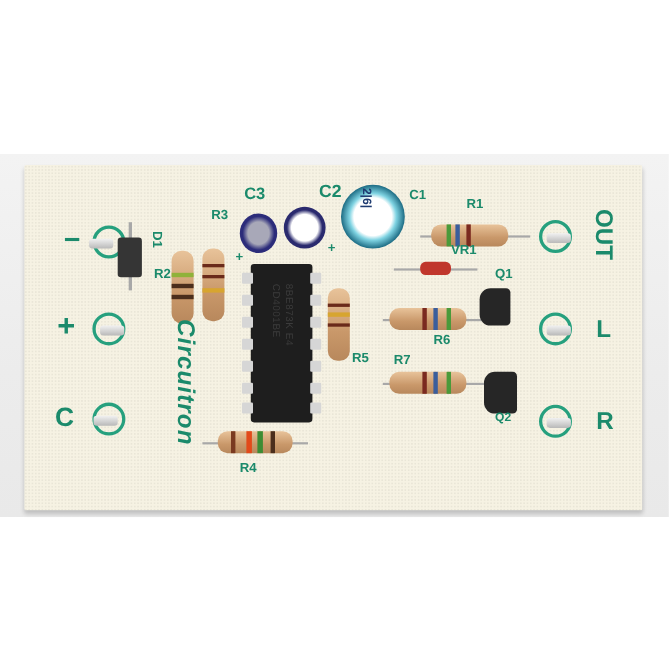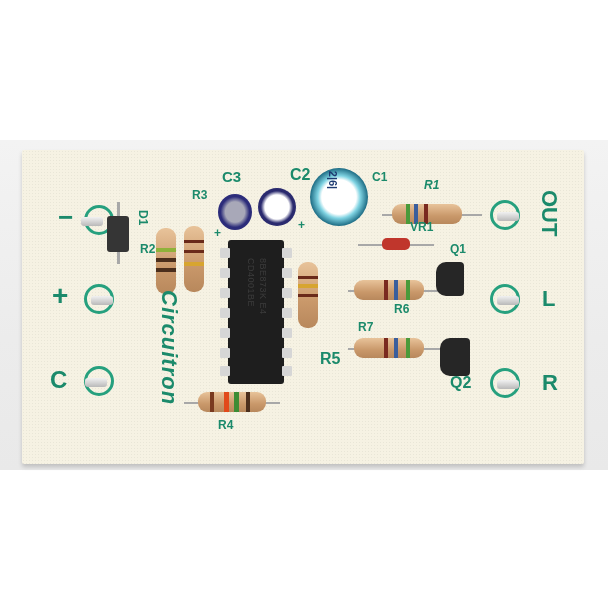--- a/index.html
+++ b/index.html
@@ -88,21 +88,21 @@
     <div style="position:absolute;left:14px;top:6px;font-size:11px;color:#1d3a70;font-weight:bold;transform:rotate(90deg);">2|6|</div>
   </div>
   <div class="silk" style="left:350px;top:20px;font-size:12px;">C1</div>
 
   <div class="wire" style="left:360px;top:64px;width:100px;height:2px;"></div>
   <div class="res" style="left:370px;top:54px;width:70px;">
     <div class="band" style="left:14px;top:0;width:4px;height:20px;background:#4a9a3a;"></div>
     <div class="band" style="left:22px;top:0;width:4px;height:20px;background:#3a5e9c;"></div>
     <div class="band" style="left:32px;top:0;width:4px;height:20px;background:#7a2a20;"></div>
   </div>
-  <div class="silk" style="left:402px;top:28px;font-size:12px;font-style:italic;">R1</div>
+  <div class="silk" style="left:402px;top:28px;font-size:12px;">R1</div>
 
   <div class="wire" style="left:336px;top:94px;width:76px;height:2px;"></div>
   <div style="position:absolute;left:360px;top:88px;width:28px;height:12px;background:#c0362c;border-radius:5px;"></div>
   <div class="silk" style="left:388px;top:70px;font-size:12px;">VR1</div>
 
   <div class="ic" style="left:206px;top:90px;">
     <div class="pin" style="left:-8px;top:8px;"></div>
       <div class="pin" style="left:-8px;top:28px;"></div>
       <div class="pin" style="left:-8px;top:48px;"></div>
       <div class="pin" style="left:-8px;top:68px;"></div>
@@ -118,42 +118,42 @@
       <div class="pin" style="left:54px;top:126px;"></div>
     <div class="ictext" style="left:40px;">8BE873K E4</div>
     <div class="ictext" style="left:28px;">CD4001BE</div>
   </div>
 
   <div class="res v" style="left:276px;top:112px;height:66px;">
     <div class="band" style="left:0;top:14px;width:20px;height:3px;background:#6a2a1a;"></div>
     <div class="band" style="left:0;top:22px;width:20px;height:4px;background:#d7a530;"></div>
     <div class="band" style="left:0;top:32px;width:20px;height:3px;background:#6a2a1a;"></div>
   </div>
-  <div class="silk" style="left:298px;top:168px;font-size:16px;margin-top:32px;">R5</div>
+  <div class="silk" style="left:298px;top:168px;font-size:12px;">R5</div>
 
   <div class="wire" style="left:326px;top:140px;width:104px;height:2px;"></div>
   <div class="res" style="left:332px;top:130px;width:70px;">
     <div class="band" style="left:30px;top:0;width:4px;height:20px;background:#7a2a20;"></div>
     <div class="band" style="left:40px;top:0;width:4px;height:20px;background:#3a5e9c;"></div>
     <div class="band" style="left:52px;top:0;width:4px;height:20px;background:#4a9a3a;"></div>
   </div>
   <div class="silk" style="left:372px;top:152px;font-size:12px;">R6</div>
 
   <div class="wire" style="left:326px;top:198px;width:104px;height:2px;"></div>
   <div class="res" style="left:332px;top:188px;width:70px;">
     <div class="band" style="left:30px;top:0;width:4px;height:20px;background:#7a2a20;"></div>
     <div class="band" style="left:40px;top:0;width:4px;height:20px;background:#3a5e9c;"></div>
     <div class="band" style="left:52px;top:0;width:4px;height:20px;background:#4a9a3a;"></div>
   </div>
   <div class="silk" style="left:336px;top:170px;font-size:12px;">R7</div>
 
   <div class="trans" style="left:414px;top:112px;width:28px;height:34px;"></div>
   <div class="silk" style="left:428px;top:92px;font-size:12px;">Q1</div>
   <div class="trans" style="left:418px;top:188px;width:30px;height:38px;"></div>
-  <div class="silk" style="left:428px;top:224px;font-size:16px;">Q2</div>
+  <div class="silk" style="left:428px;top:224px;font-size:11px;">Q2</div>
 
   <div class="wire" style="left:162px;top:252px;width:96px;height:2px;"></div>
   <div class="res" style="left:176px;top:242px;width:68px;">
     <div class="band" style="left:12px;top:0;width:4px;height:20px;background:#7a3a20;"></div>
     <div class="band" style="left:26px;top:0;width:5px;height:20px;background:#e24a1a;"></div>
     <div class="band" style="left:36px;top:0;width:5px;height:20px;background:#3c8c34;"></div>
     <div class="band" style="left:48px;top:0;width:4px;height:20px;background:#4b2e1c;"></div>
   </div>
   <div class="silk" style="left:196px;top:268px;font-size:12px;">R4</div>
 

